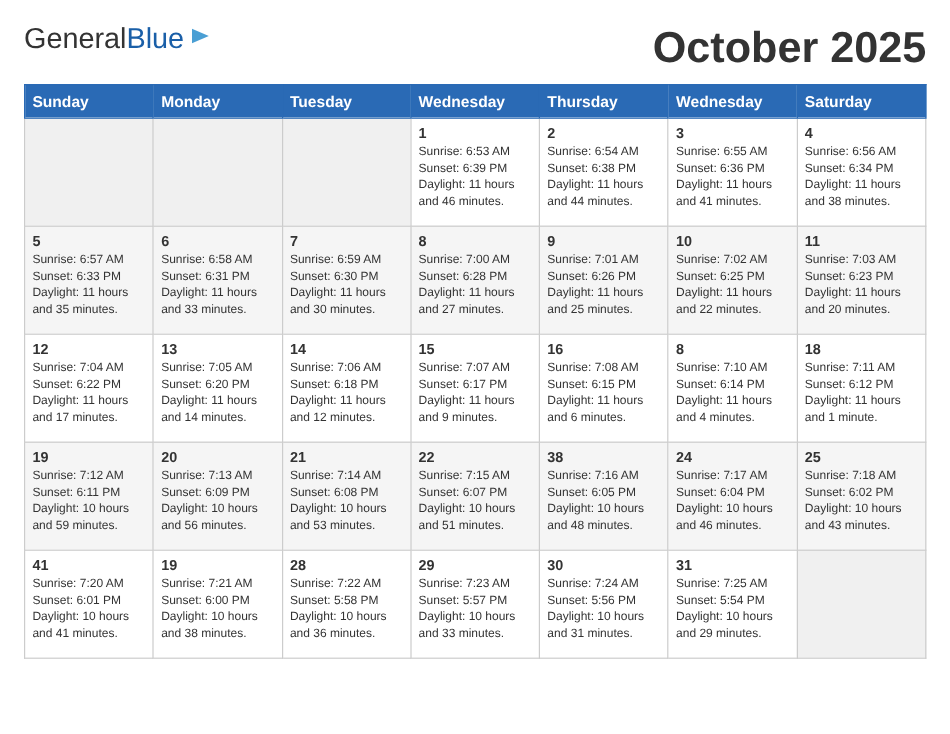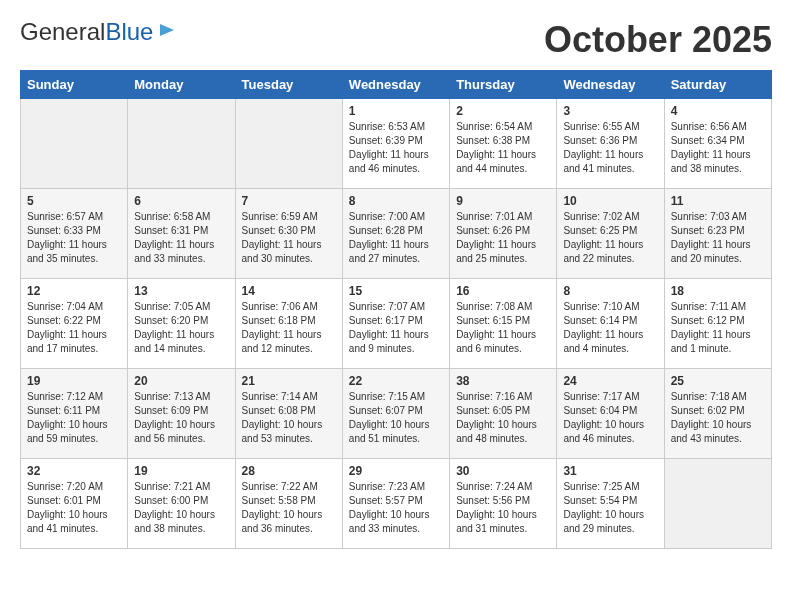--- a/index.html
+++ b/index.html
@@ -228,21 +228,21 @@
           <span class="day-number">24</span>
           <div class="day-info">Sunrise: 7:17 AM<br>Sunset: 6:04 PM<br>Daylight: 10 hours and 46 minutes.</div>
         </td>
         <td>
           <span class="day-number">25</span>
           <div class="day-info">Sunrise: 7:18 AM<br>Sunset: 6:02 PM<br>Daylight: 10 hours and 43 minutes.</div>
         </td>
       </tr>
       <tr>
         <td>
-          <span class="day-number">32</span>
+          <span class="day-number">41</span>
           <div class="day-info">Sunrise: 7:20 AM<br>Sunset: 6:01 PM<br>Daylight: 10 hours and 41 minutes.</div>
         </td>
         <td>
           <span class="day-number">19</span>
           <div class="day-info">Sunrise: 7:21 AM<br>Sunset: 6:00 PM<br>Daylight: 10 hours and 38 minutes.</div>
         </td>
         <td>
           <span class="day-number">28</span>
           <div class="day-info">Sunrise: 7:22 AM<br>Sunset: 5:58 PM<br>Daylight: 10 hours and 36 minutes.</div>
         </td>

